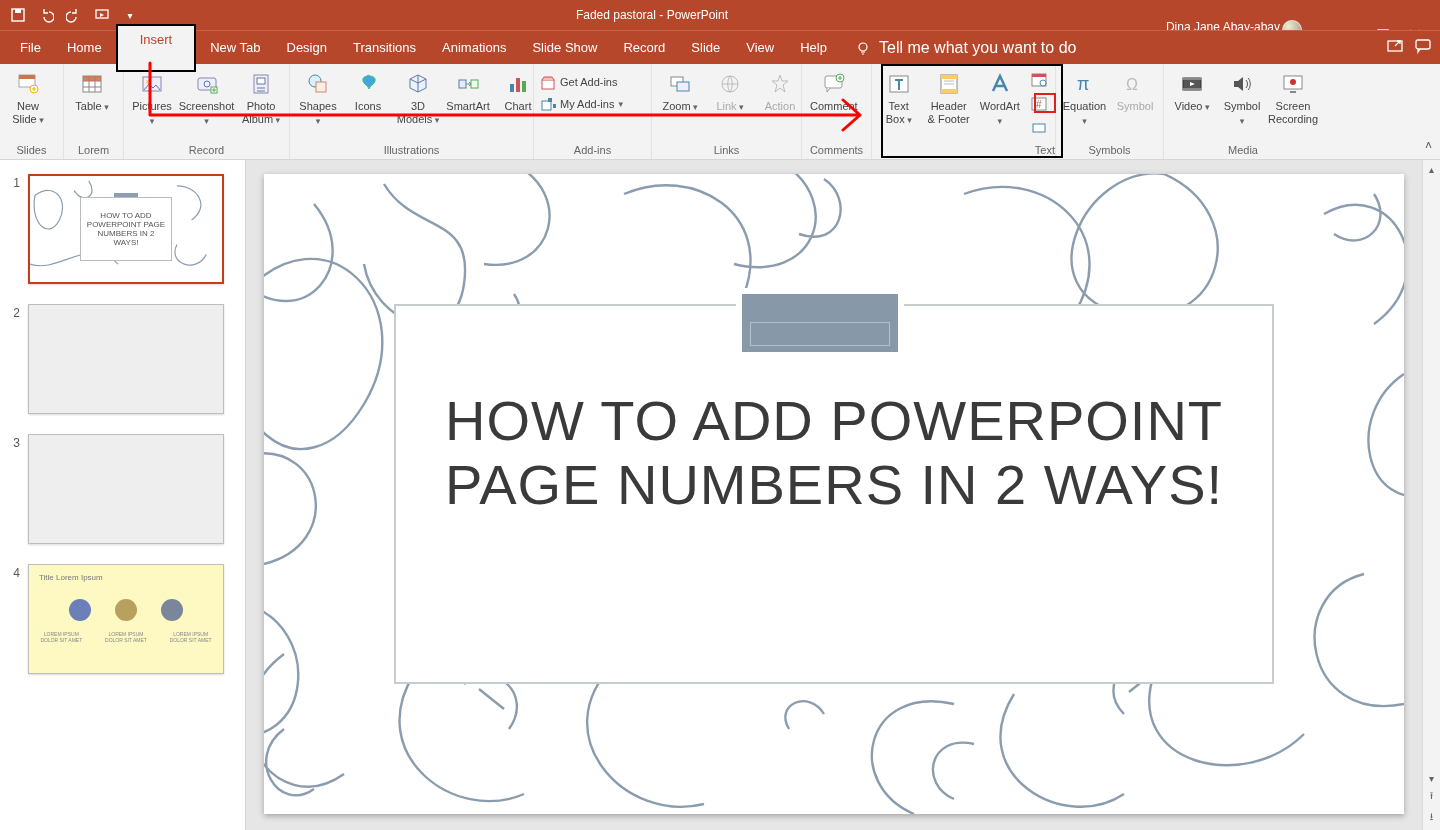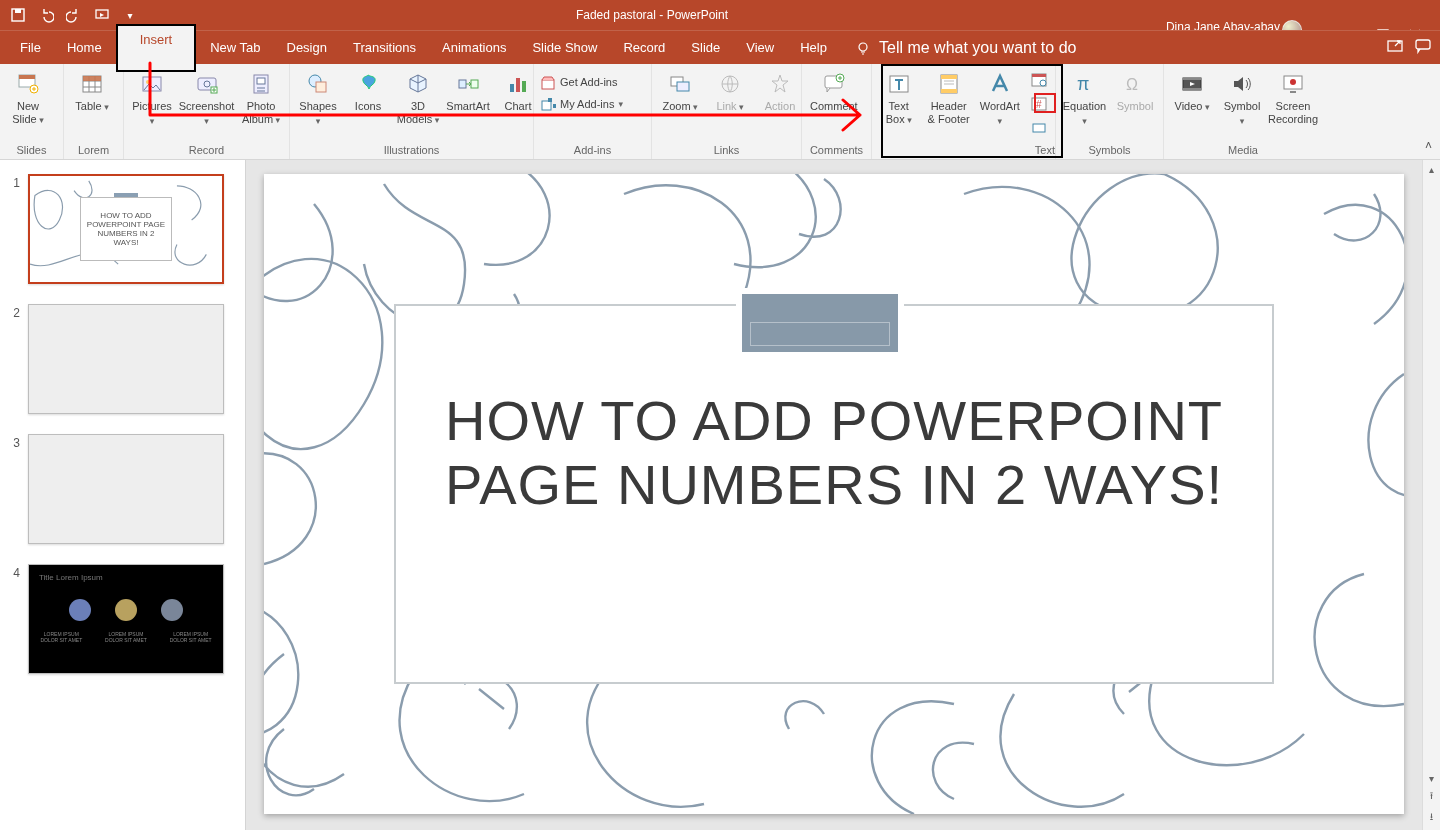--- a/index.html
+++ b/index.html
@@ -48,21 +48,21 @@
   
   .workarea { display: flex; height: calc(830px - 30px - 34px - 96px); background: #e6e6e6; }
   .sidepanel { width: 246px; background: #fff; border-right: 1px solid #d4d4d4; overflow-y: auto; padding: 8px 0; }
   .thumbwrap { display: flex; align-items: flex-start; gap: 8px; padding: 6px 10px 14px 6px; }
   .tnum { width: 14px; font-size: 12px; color: #555; text-align: right; padding-top: 2px; }
   .thumb { width: 196px; height: 110px; background: #fff; border: 1px solid #bdbdbd; box-shadow: 0 1px 2px rgba(0,0,0,0.15); position: relative; overflow: hidden; }
   .thumb.selected { border: 2px solid #c43e1c; }
   .thumb .mini-slide { position: absolute; inset: 0; }
   .thumb .mini-title { position: absolute; left: 26%; right: 26%; top: 20%; bottom: 20%; border: 1px solid #bbb; background: #fff; display: flex; flex-direction: column; align-items: center; justify-content: center; font-size: 8px; text-align: center; color: #555; padding: 4px; }
   .thumb .tab-rect { position: absolute; left: 44%; width: 12%; top: 16%; height: 10%; background: #8a9fb3; }
-  .thumb.greybg { background: #000000; }
+  .thumb.greybg { background: #fef9c3; }
   .thumb.greybg .bar { position: absolute; left: 10px; top: 8px; font-size: 8px; color: #777; }
   .circle { width: 22px; height: 22px; border-radius: 50%; display: inline-block; margin: 0 10px; }
   .capline { font-size: 5px; color: #888; text-align: center; margin-top: 4px; }
 
   
   .canvaswrap { flex: 1; position: relative; display: flex; justify-content: center; padding: 12px 18px; }
   .slide { width: 1140px; height: 640px; background: #fff; margin-top: 2px; position: relative; box-shadow: 0 2px 6px rgba(0,0,0,0.3); overflow: hidden; }
   .floral { position: absolute; inset: 0; }
   .slide-frame { position: absolute; left: 130px; right: 130px; top: 130px; bottom: 130px; background: #fff; border: 2px solid #c7cccf; }
   .slide-tab { position: absolute; left: 472px; top: 114px; width: 168px; height: 70px; background: #8799a9; border: 6px solid #fff; }

